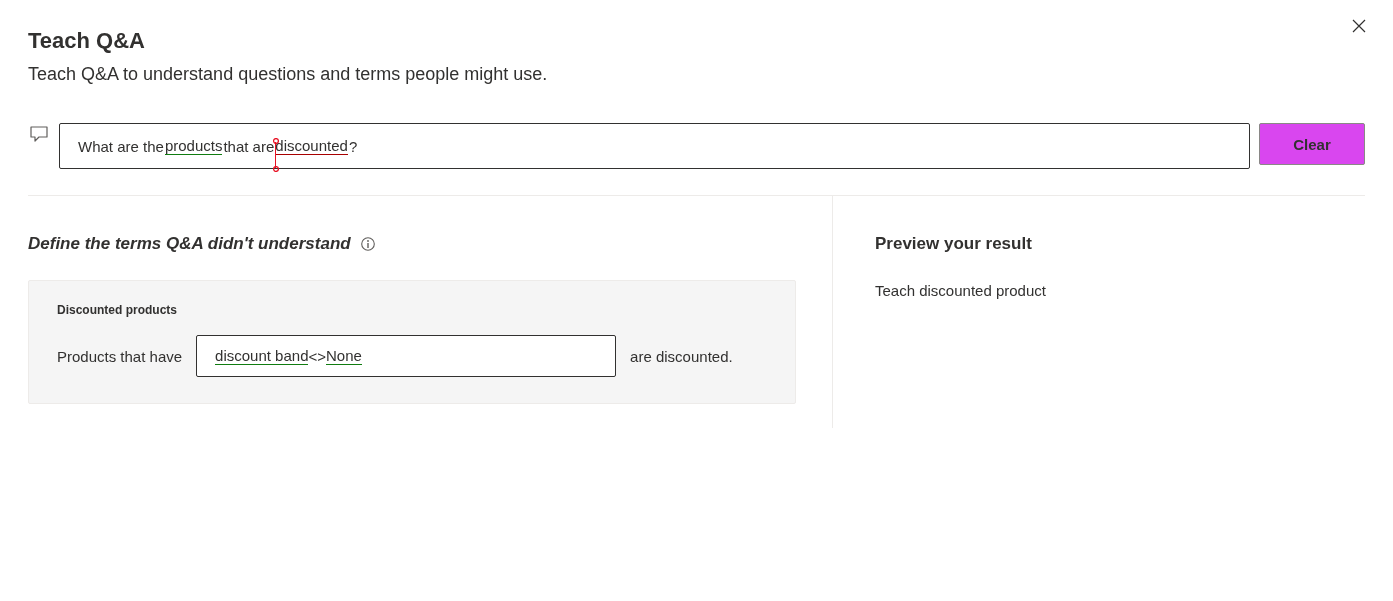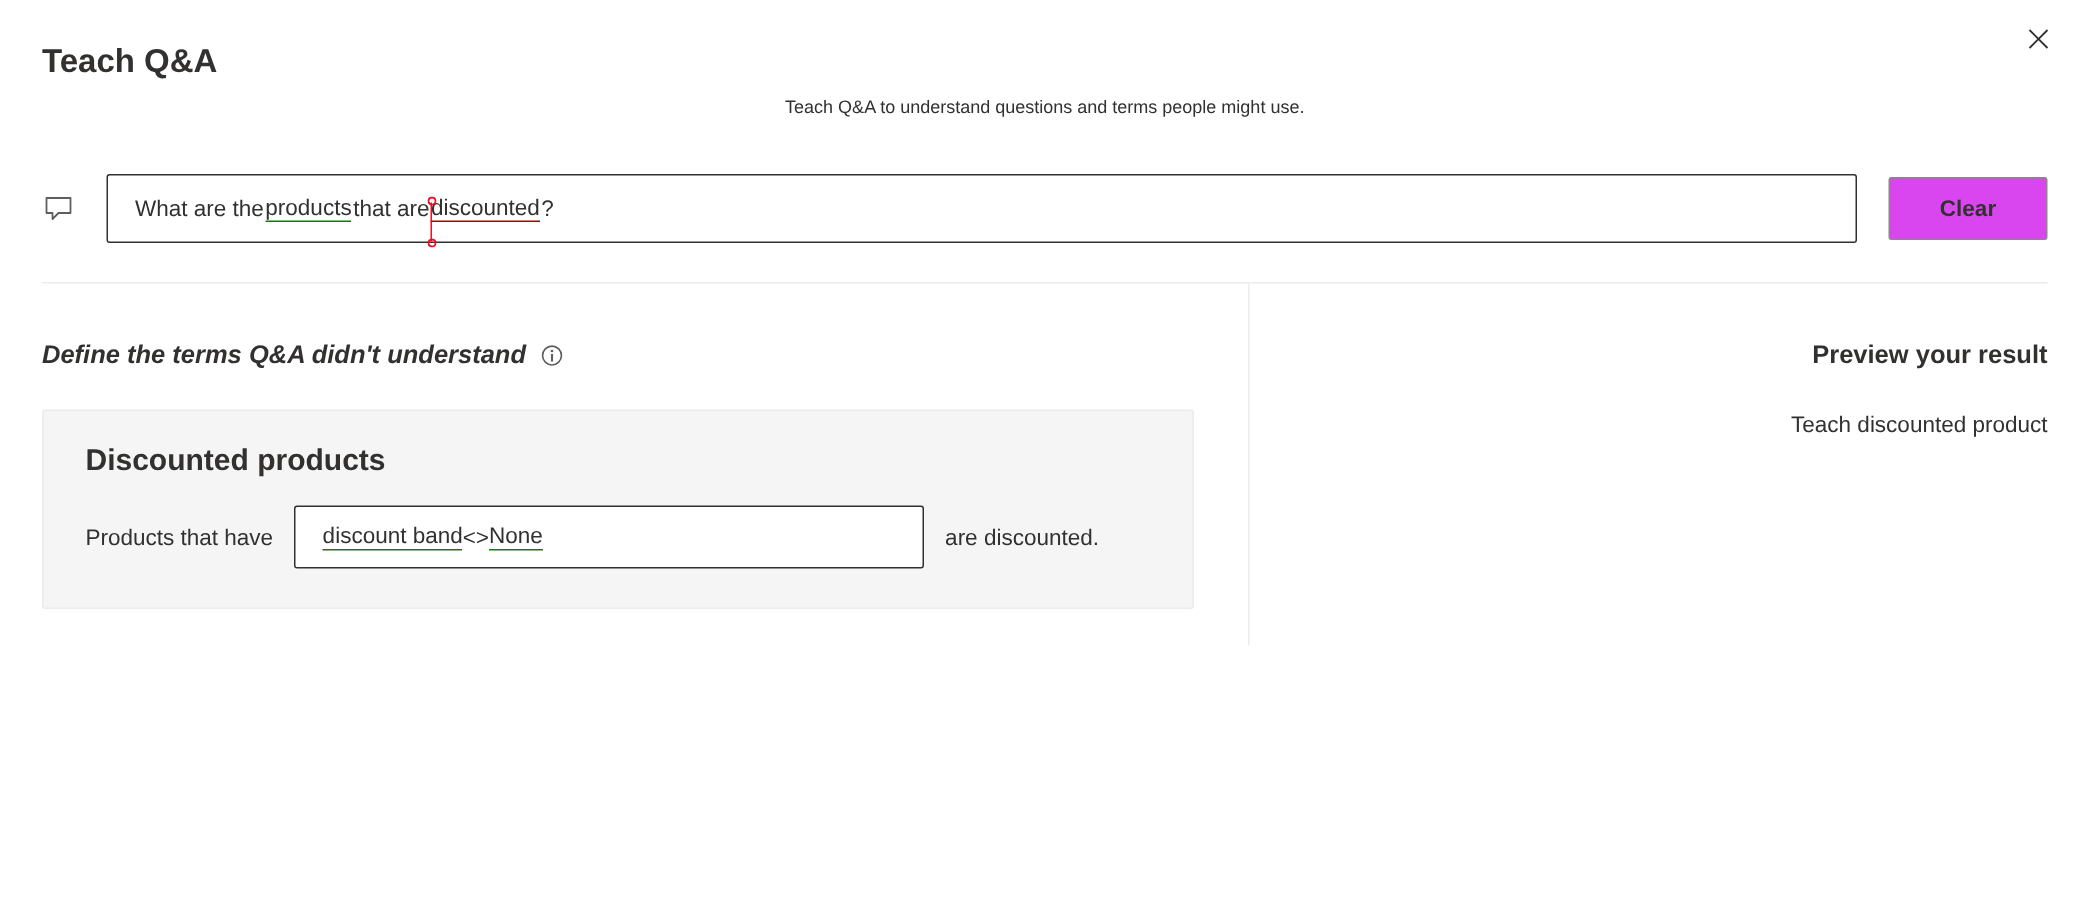--- a/index.html
+++ b/index.html
@@ -1,40 +1,40 @@
 <!DOCTYPE html>
 <html><head>
   <meta charset="utf-8">
   <style>
     * { box-sizing: border-box; margin: 0; padding: 0; }
     body { font-family: "Segoe UI", -apple-system, Arial, sans-serif; background: #fff; color: #323130; width: 1393px; height: 601px; position: relative; }
     .page { padding: 28px 28px 0 28px; }
     .close-x { position: absolute; top: 14px; right: 22px; width: 24px; height: 24px; display: flex; align-items: center; justify-content: center; cursor: pointer; color: #323130; }
     .title { font-size: 22px; font-weight: 600; margin-bottom: 10px; }
-    .subtitle { font-size: 12px; color: #323130; margin-bottom: 38px; text-align: center; }
+    .subtitle { font-size: 18px; color: #323130; margin-bottom: 38px; }
     .section-label { font-size: 17px; font-weight: 600; margin-bottom: 14px; }
-    .q-row { display: flex; align-items: center; gap: 21px; margin-bottom: 26px; }
+    .q-row { display: flex; gap: 9px; margin-bottom: 26px; }
     .chat-icon { width: 22px; height: 22px; display: flex; align-items: center; justify-content: center; color: #605e5c; flex-shrink: 0; }
     .q-input-box { flex: 1; border: 1px solid #323130; border-radius: 2px; height: 46px; display: flex; align-items: center; padding: 0 18px; font-size: 15px; color: #323130; position: relative; background: #fff; }
     .q-token { margin-right: 1px; }
     .q-underline-green { border-bottom: 1px solid #107c10; padding-bottom: 0px; }
     .q-underline-red  { border-bottom: 1px solid #a80000; padding-bottom: 0px; }
     .caret-wrap { position: relative; }
     .red-caret-top { position: absolute; left: -2px; top: -8px; }
     .red-caret-line { position: absolute; left: 0; top: -4px; width: 0; height: 26px; border-left: 1.5px solid #e81123; }
     .red-caret-bot { position: absolute; left: -2px; top: 20px; }
     .clear-btn { width: 106px; height: 42px; border: 1px solid #8a8886; border-radius: 2px; background: #d946ef; font-size: 15px; font-weight: 600; color: #323130; cursor: pointer; }
     .divider { height: 1px; background: #edebe9; margin: 0 0 0 0; }
     .cols { display: flex; }
     .col-left { width: 805px; border-right: 1px solid #edebe9; padding: 38px 36px 24px 0; }
-    .col-right { flex: 1; padding: 38px 0 24px 42px; text-align: right; }
+    .col-right { flex: 1; padding: 38px 0 24px 42px; }
     .define-heading { display: flex; align-items: center; gap: 8px; font-size: 17px; font-weight: 600; margin-bottom: 26px; font-style: italic; }
     .info-icon { width: 18px; height: 18px; display: inline-flex; align-items: center; justify-content: center; color: #605e5c; }
     .define-box { background: #f5f5f5; border: 1px solid #edebe9; border-radius: 2px; padding: 22px 28px 26px 28px; }
-    .define-term { font-size: 20px; font-weight: 600; margin-bottom: 18px; }
+    .define-term { font-size: 12px; font-weight: 600; margin-bottom: 18px; }
     .define-row { display: flex; align-items: center; gap: 14px; font-size: 15px; }
     .define-input { border: 1px solid #323130; border-radius: 2px; background: #fff; height: 42px; width: 420px; display: flex; align-items: center; padding: 0 18px; font-size: 15px; }
     .token-green { border-bottom: 1px solid #107c10; padding-bottom: 0px; }
     .preview-heading { font-size: 17px; font-weight: 600; margin-bottom: 28px; }
     .preview-label { font-size: 15px; margin-bottom: 18px; }
     .product-table { width: 80px; font-size: 14px; }
     .product-header { font-weight: 400; padding: 2px 6px; position: relative; }
     .sort-arrow { display:block; font-size: 10px; line-height: 8px; color: #323130; margin-top: 2px; }
     .header-underline { height: 1px; background: #8a8886; margin-bottom: 1px; }
     .header-blue { height: 2px; background: #0078d4; margin-bottom: 4px; }

